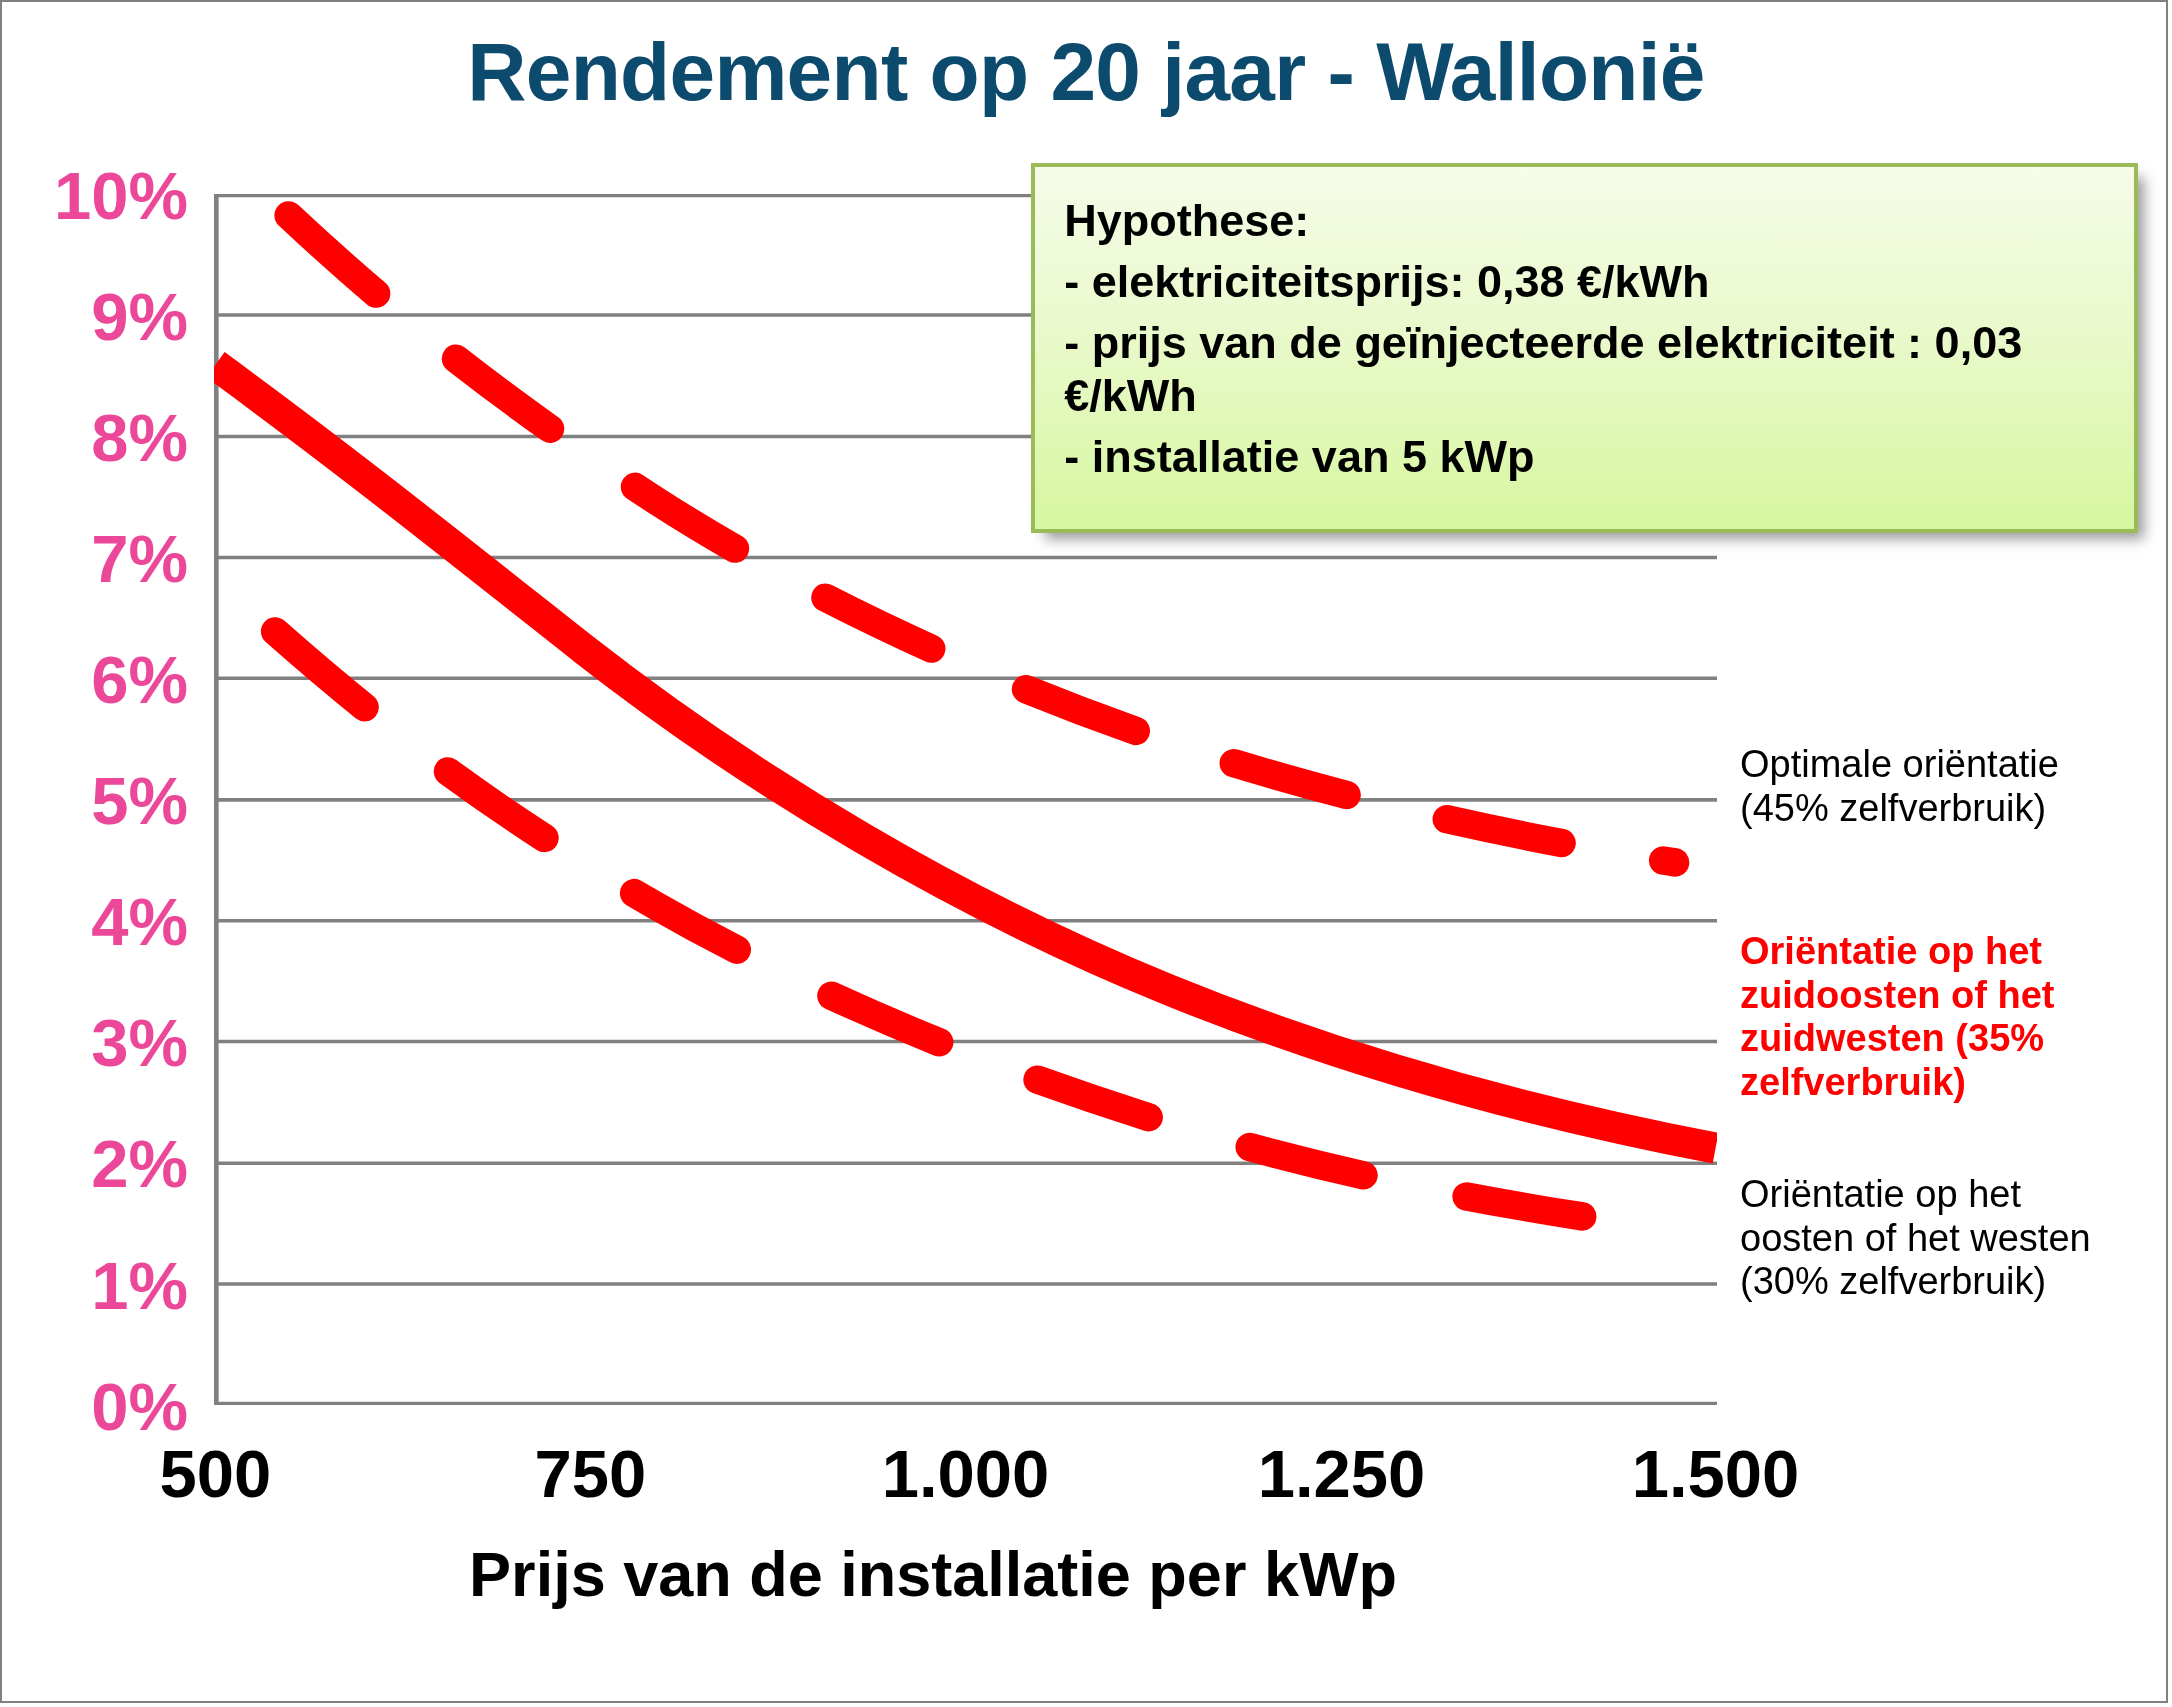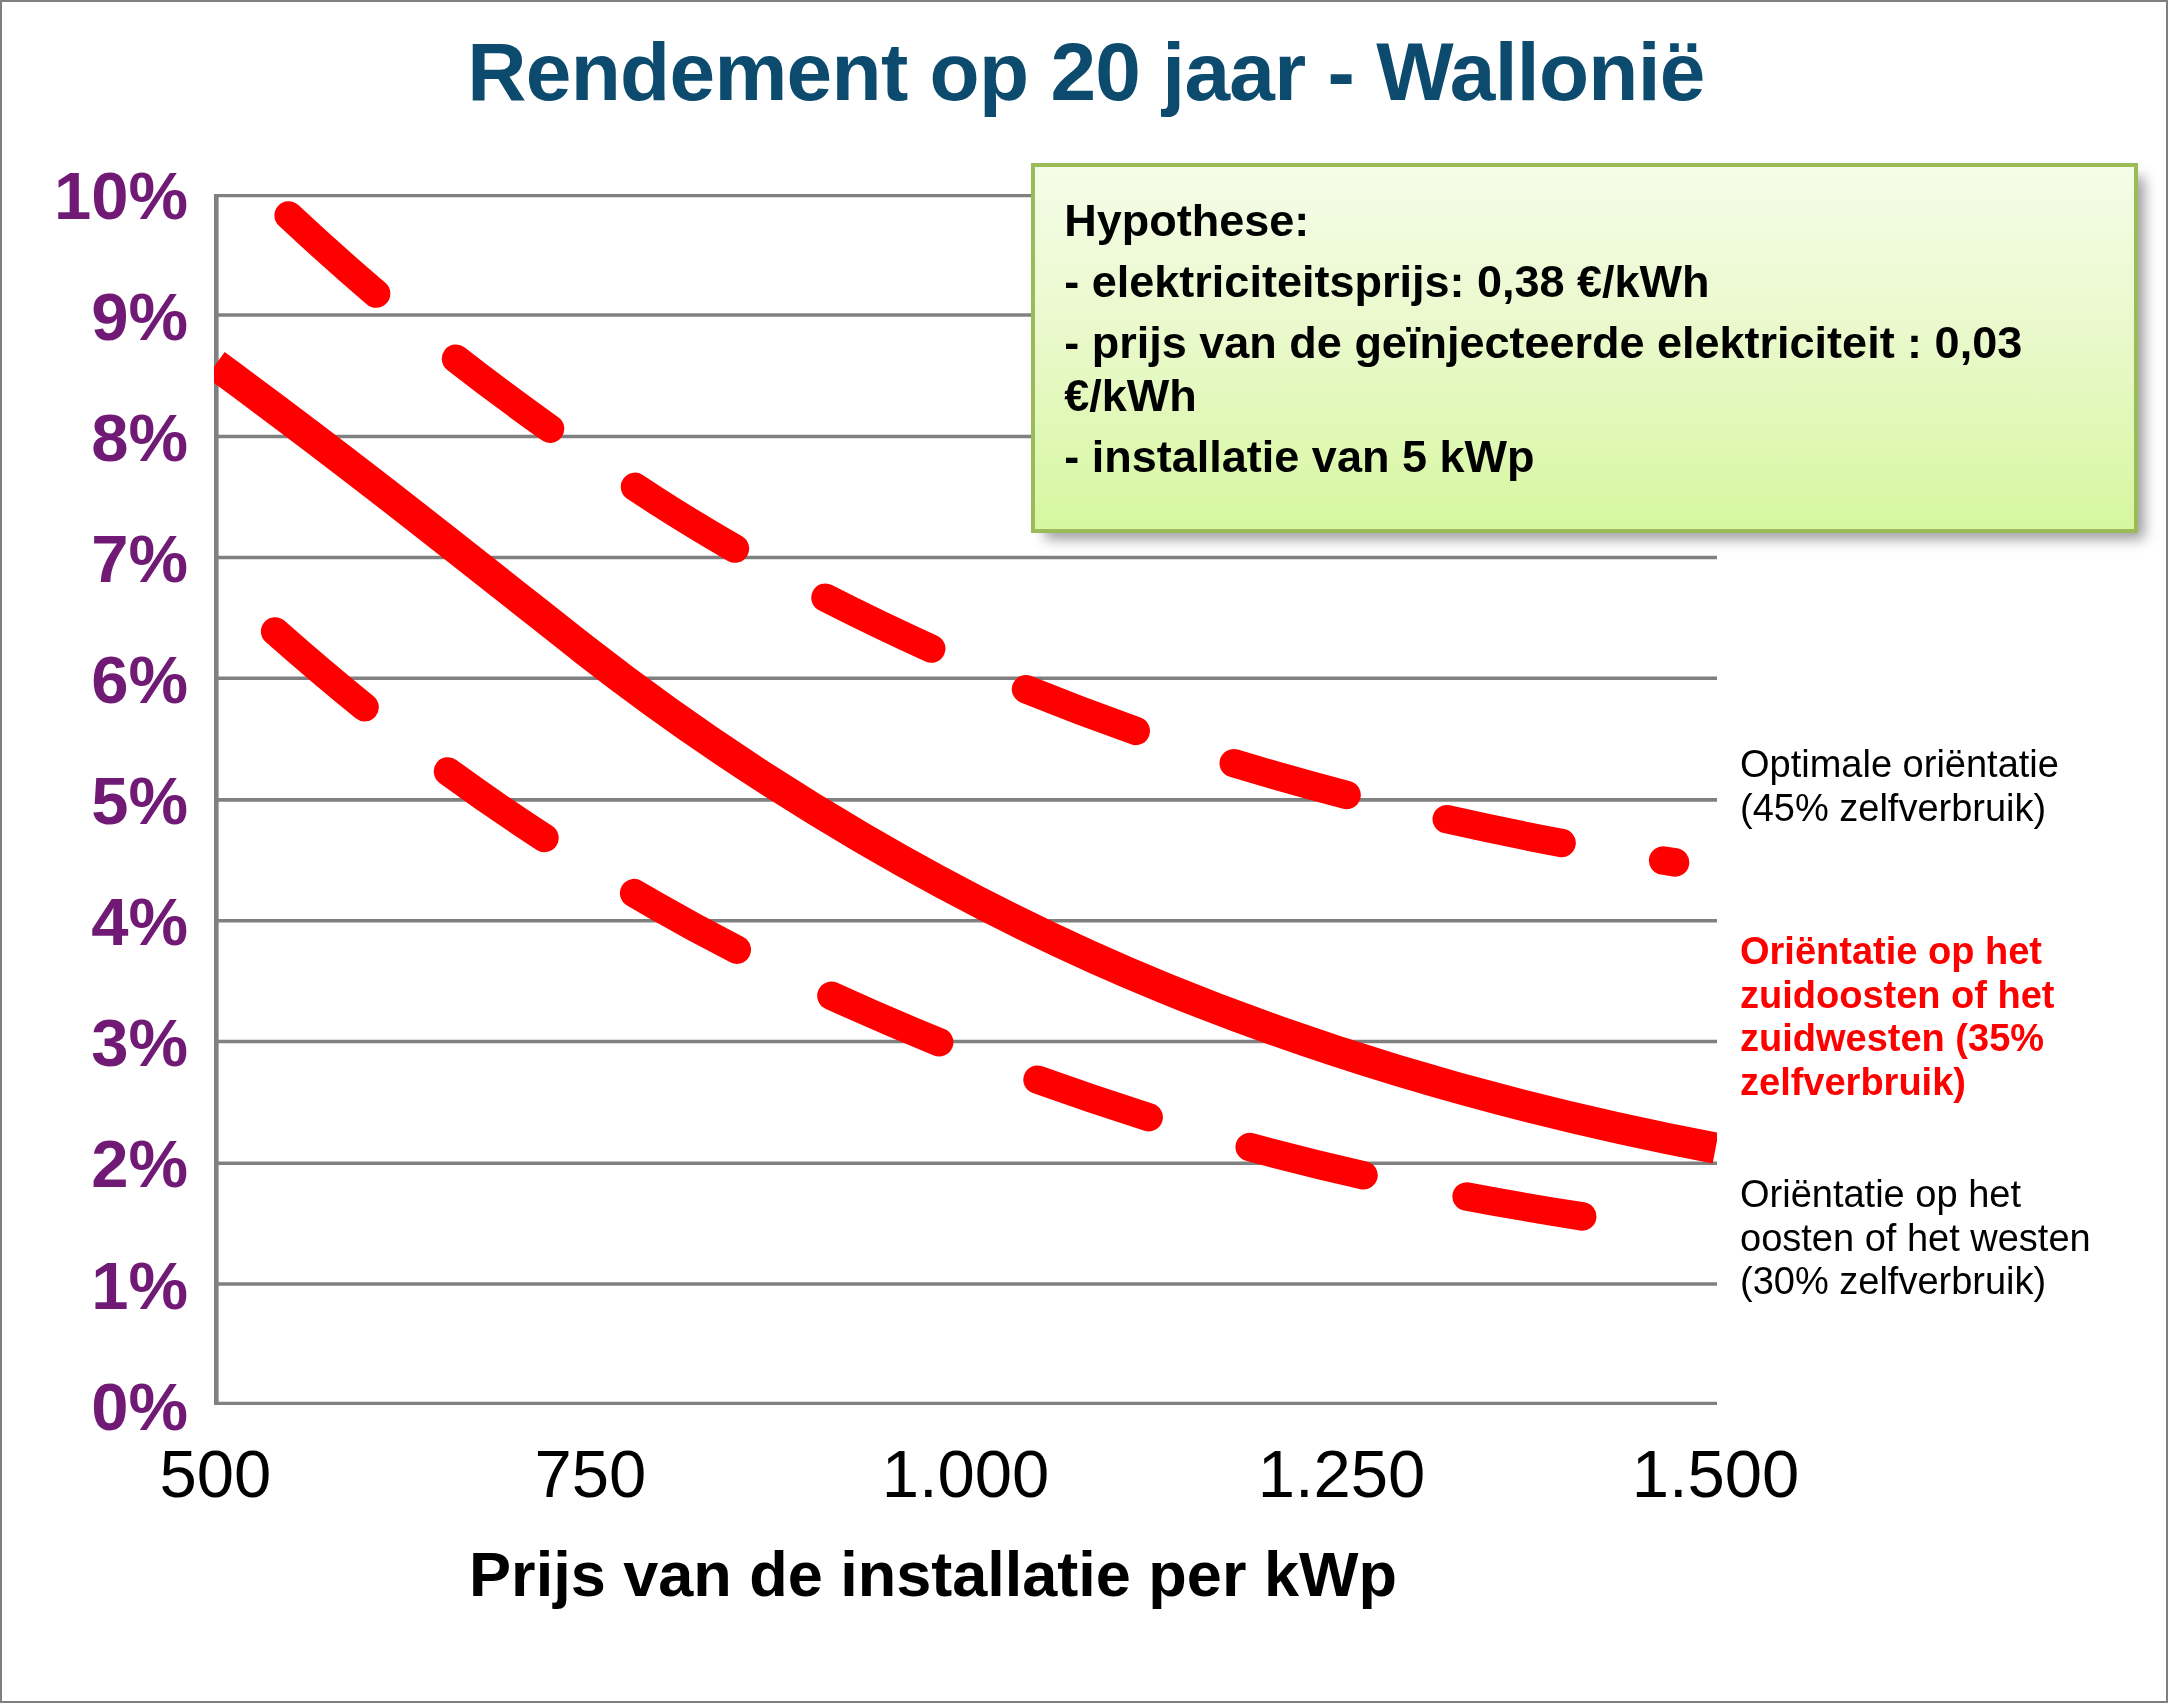--- a/index.html
+++ b/index.html
@@ -52,21 +52,21 @@
   
   .y-tick-label {
     position: absolute;
     right: 0;
     width: 171px;
     text-align: right;
     font-family: "Liberation Sans", sans-serif;
     font-weight: bold;
     font-size: 67px;
     line-height: 67px;
-    color: #701a75;
+    color: #ec4899;
     white-space: nowrap;
   }
   #y-axis-labels {
     position: absolute;
     left: 0;
     top: 0;
     width: 186px;
     height: 1707px;
   }
 
@@ -76,21 +76,21 @@
     left: 0;
     top: 1436px;
     width: 2168px;
     height: 85px;
   }
   .x-tick-label {
     position: absolute;
     width: 213px;
     text-align: center;
     font-family: "Liberation Sans", sans-serif;
-    font-weight: normal;
+    font-weight: bold;
     font-size: 67px;
     line-height: 71px;
     color: #000000;
     white-space: nowrap;
   }
   #x-axis-title {
     position: absolute;
     left: 0;
     top: 1539px;
     width: 1862px;

